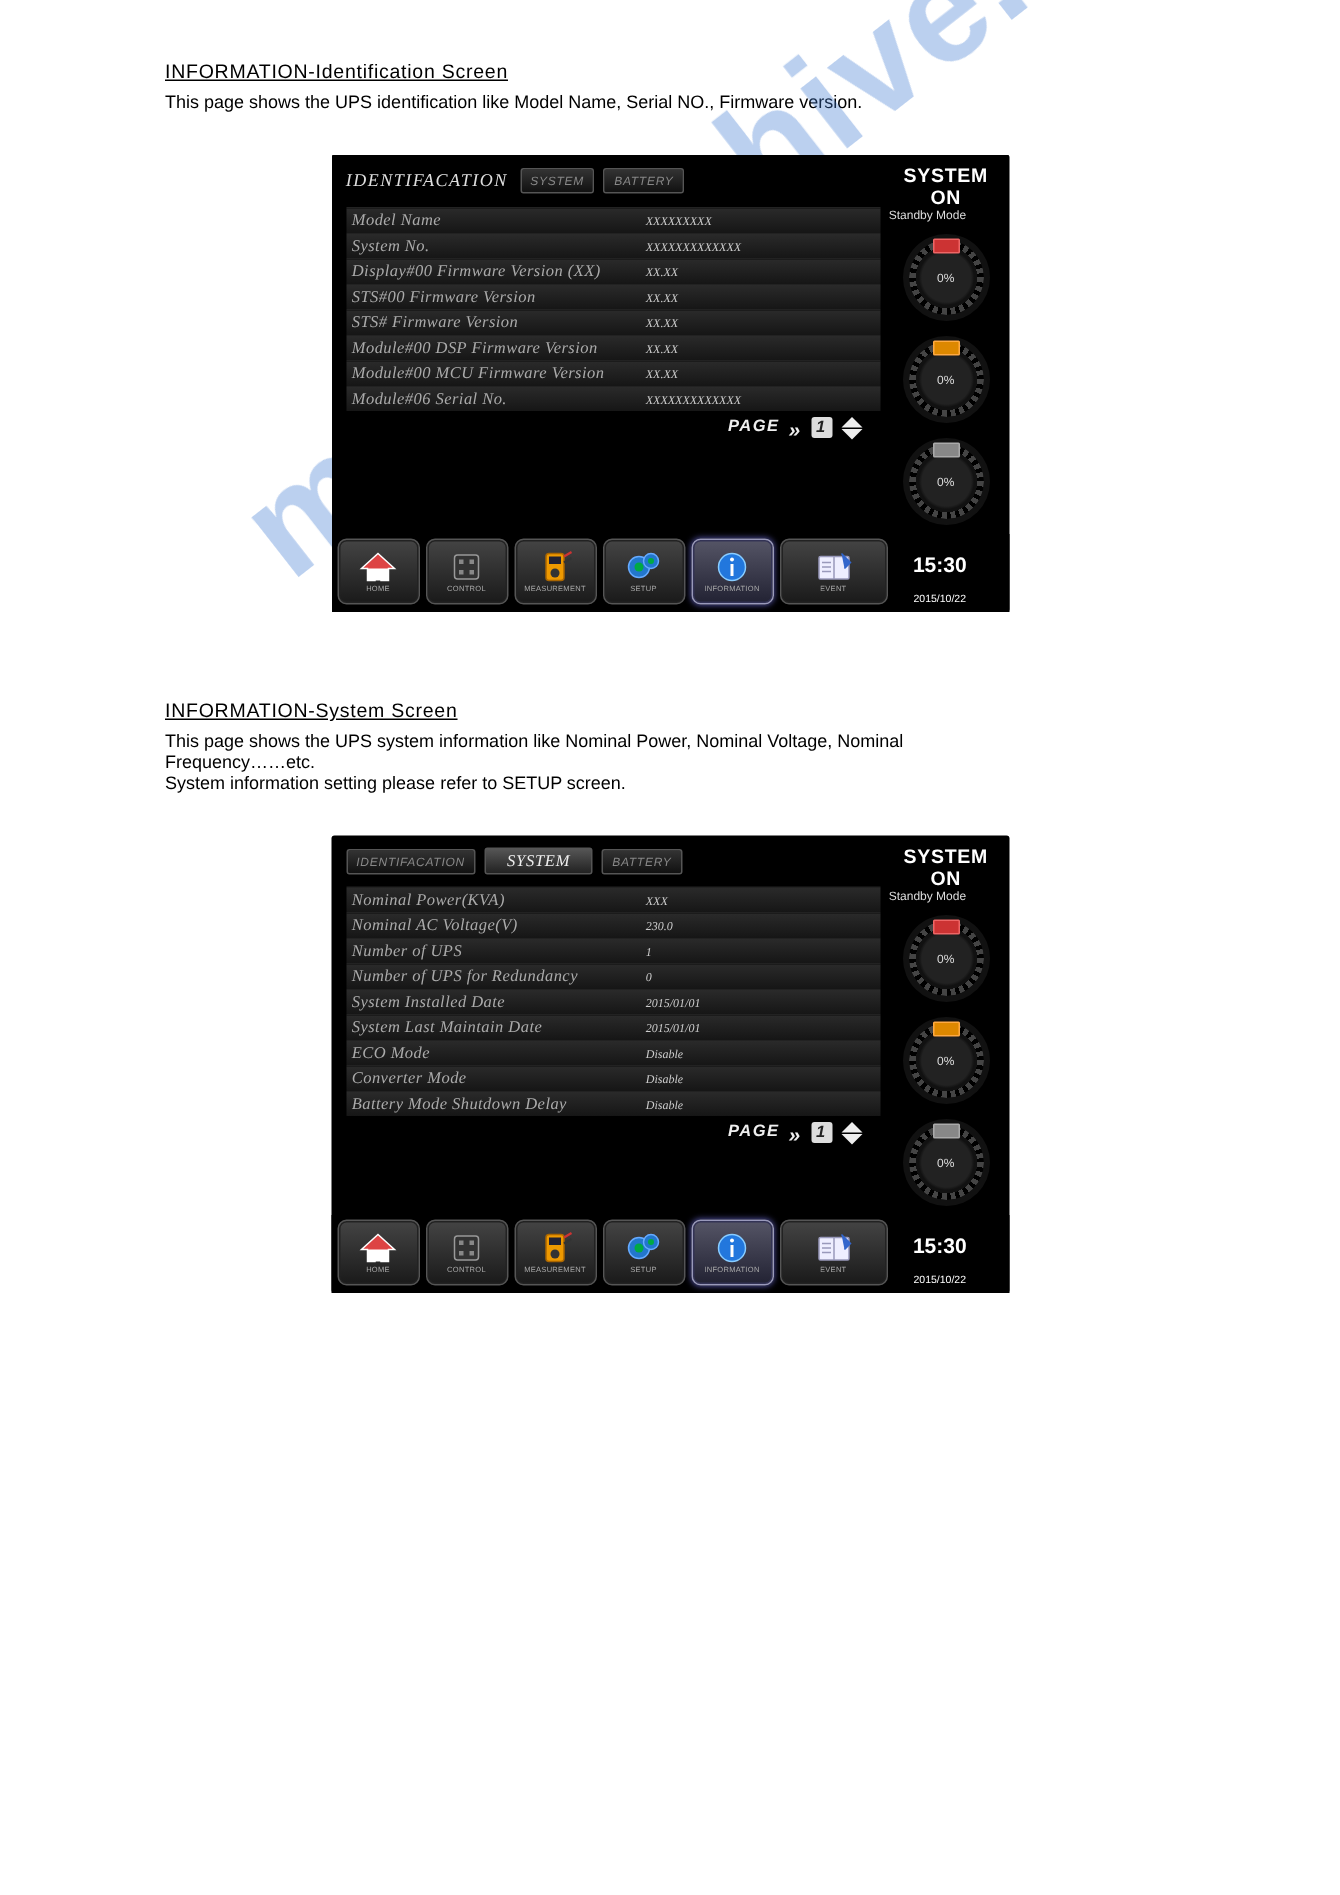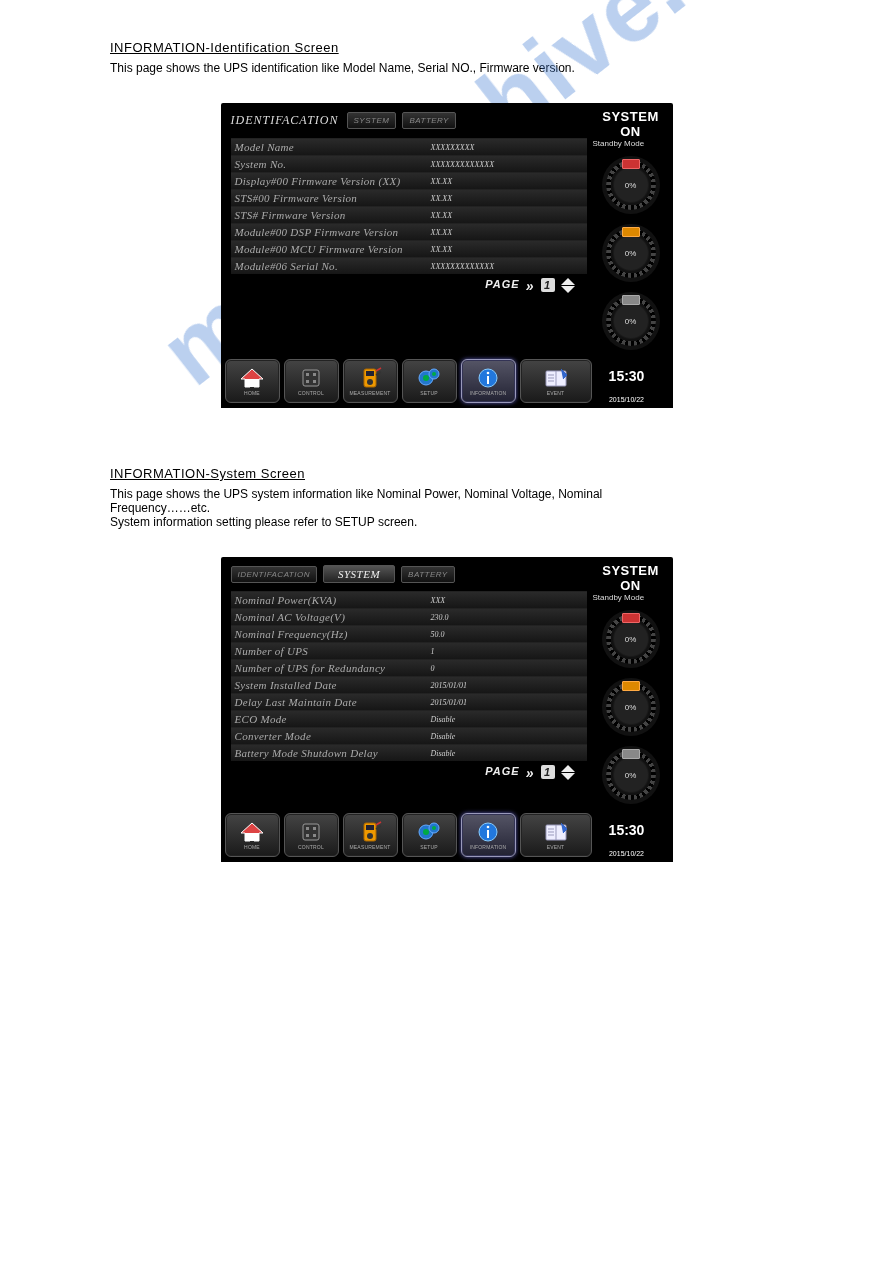--- a/index.html
+++ b/index.html
@@ -224,37 +224,33 @@
     <div class="rows" id="rows-2">
               <div class="row">
                 <div class="lbl">Nominal Power(KVA)</div>
                 <div class="val">XXX</div>
               </div>
               <div class="row">
                 <div class="lbl">Nominal AC Voltage(V)</div>
                 <div class="val">230.0</div>
               </div>
               <div class="row">
-                <div class="lbl">Nominal Frequency(Hz)</div>
-                <div class="val">50.0</div>
-              </div>
-              <div class="row">
                 <div class="lbl">Number of UPS</div>
                 <div class="val">1</div>
               </div>
               <div class="row">
                 <div class="lbl">Number of UPS for Redundancy</div>
                 <div class="val">0</div>
               </div>
               <div class="row">
                 <div class="lbl">System Installed Date</div>
                 <div class="val">2015/01/01</div>
               </div>
               <div class="row">
-                <div class="lbl">Delay Last Maintain Date</div>
+                <div class="lbl">System Last Maintain Date</div>
                 <div class="val">2015/01/01</div>
               </div>
               <div class="row">
                 <div class="lbl">ECO Mode</div>
                 <div class="val">Disable</div>
               </div>
               <div class="row">
                 <div class="lbl">Converter Mode</div>
                 <div class="val">Disable</div>
               </div>

